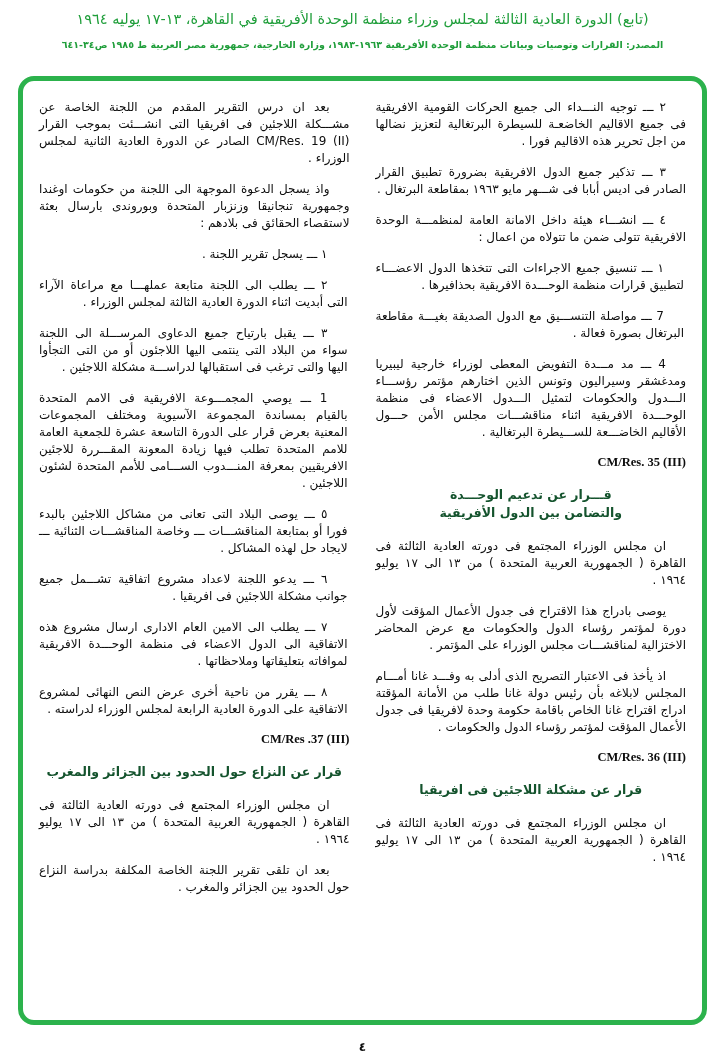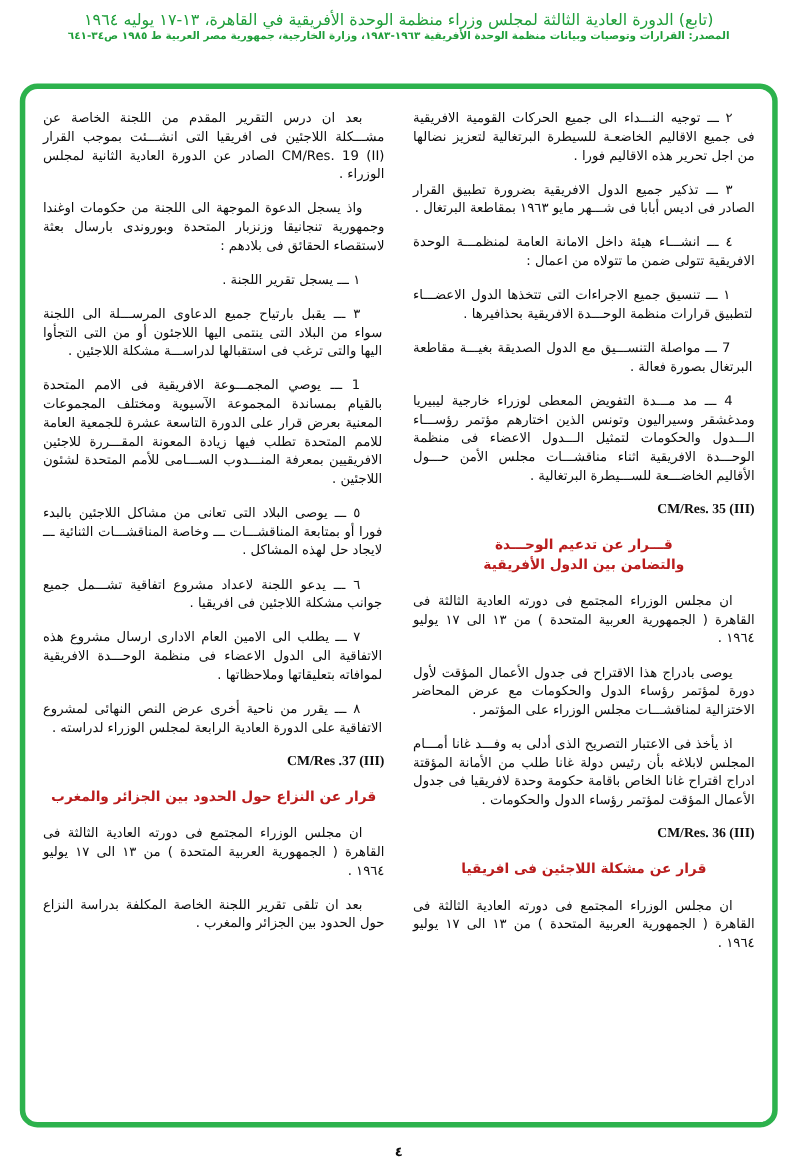--- a/index.html
+++ b/index.html
@@ -19,21 +19,21 @@
   .header-title{
     font-size:14.5px;
     font-weight:normal;
     color:#1f9e3a;
     letter-spacing:0;
   }
   .header-source{
     font-size:9.5px;
     font-weight:bold;
     color:#1f9e3a;
-    margin-top:0;
+    margin-top:12px;
   }
   
   .content-box{
     position:absolute;
     left:18px;
     top:76px;
     width:689px;
     height:949px;
     box-sizing:border-box;
     border:5px solid #2cb24c;
@@ -70,21 +70,21 @@
     font-family:"Liberation Serif","DejaVu Serif",serif;
     font-size:12.5px;
     font-weight:bold;
     color:#0d0d0d;
     margin:6px 0 16px 0;
   }
   .res-title{
     text-align:center;
     font-size:12.5px;
     font-weight:bold;
-    color:#b91c1c;
+    color:#14532d;
     line-height:18px;
     white-space:pre-line;
     margin:2px 0 16px 0;
     text-indent:0;
   }
   
   .page-footer{
     position:absolute;
     left:0;
     bottom:8px;
@@ -123,20 +123,21 @@
       <p class="para">اذ يأخذ فى الاعتبار التصريح الذى أدلى به وفـــد غانا أمـــام المجلس لابلاغه بأن رئيس دولة غانا طلب من الأمانة المؤقتة ادراج اقتراح غانا الخاص باقامة حكومة وحدة لافريقيا فى جدول الأعمال المؤقت لمؤتمر رؤساء الدول والحكومات .</p>
       <div class="ref">CM/Res. 36 (III)</div>
       <div class="res-title">قرار عن مشكلة اللاجئين فى افريقيا</div>
       <p class="para">ان مجلس الوزراء المجتمع فى دورته العادية الثالثة فى القاهرة ( الجمهورية العربية المتحدة ) من ١٣ الى ١٧ يوليو ١٩٦٤ .</p>
     </section>
 
     <section class="col">
       <p class="para">بعد ان درس التقرير المقدم من اللجنة الخاصة عن مشـــكلة اللاجئين فى افريقيا التى انشـــئت بموجب القرار CM/Res. 19 (II) الصادر عن الدورة العادية الثانية لمجلس الوزراء .</p>
       <p class="para">واذ يسجل الدعوة الموجهة الى اللجنة من حكومات اوغندا وجمهورية تنجانيقا وزنزبار المتحدة وبوروندى بارسال بعثة لاستقصاء الحقائق فى بلادهم :</p>
       <p class="para sub">١ ـــ يسجل تقرير اللجنة .</p>
+      <p class="para sub">٢ ـــ يطلب الى اللجنة متابعة عملهـــا مع مراعاة الآراء التى أبديت اثناء الدورة العادية الثالثة لمجلس الوزراء .</p>
       <p class="para sub">٣ ـــ يقبل بارتياح جميع الدعاوى المرســـلة الى اللجنة سواء من البلاد التى ينتمى اليها اللاجئون أو من التى التجأوا اليها والتى ترغب فى استقبالها لدراســـة مشكلة اللاجئين .</p>
       <p class="para sub">1 ـــ يوصي المجمـــوعة الافريقية فى الامم المتحدة بالقيام بمساندة المجموعة الآسيوية ومختلف المجموعات المعنية بعرض قرار على الدورة التاسعة عشرة للجمعية العامة للامم المتحدة تطلب فيها زيادة المعونة المقـــررة للاجئين الافريقيين بمعرفة المنـــدوب الســـامى للأمم المتحدة لشئون اللاجئين .</p>
       <p class="para sub">٥ ـــ يوصى البلاد التى تعانى من مشاكل اللاجئين بالبدء فورا أو بمتابعة المناقشـــات ـــ وخاصة المناقشـــات الثنائية ـــ لايجاد حل لهذه المشاكل .</p>
       <p class="para sub">٦ ـــ يدعو اللجنة لاعداد مشروع اتفاقية تشـــمل جميع جوانب مشكلة اللاجئين فى افريقيا .</p>
       <p class="para sub">٧ ـــ يطلب الى الامين العام الادارى ارسال مشروع هذه الاتفاقية الى الدول الاعضاء فى منظمة الوحـــدة الافريقية لموافاته بتعليقاتها وملاحظاتها .</p>
       <p class="para sub">٨ ـــ يقرر من ناحية أخرى عرض النص النهائى لمشروع الاتفاقية على الدورة العادية الرابعة لمجلس الوزراء لدراسته .</p>
       <div class="ref">CM/Res .37 (III)</div>
       <div class="res-title">قرار عن النزاع حول الحدود بين الجزائر والمغرب</div>
       <p class="para">ان مجلس الوزراء المجتمع فى دورته العادية الثالثة فى القاهرة ( الجمهورية العربية المتحدة ) من ١٣ الى ١٧ يوليو ١٩٦٤ .</p>
       <p class="para">بعد ان تلقى تقرير اللجنة الخاصة المكلفة بدراسة النزاع حول الحدود بين الجزائر والمغرب .</p>

